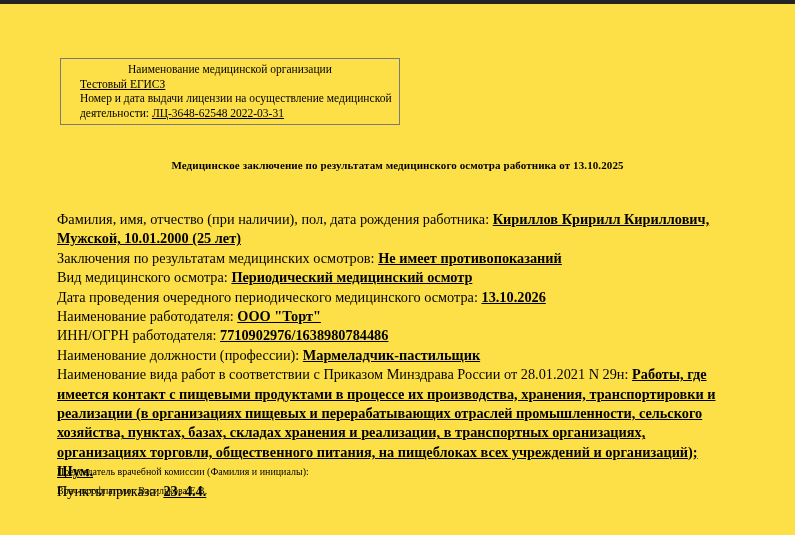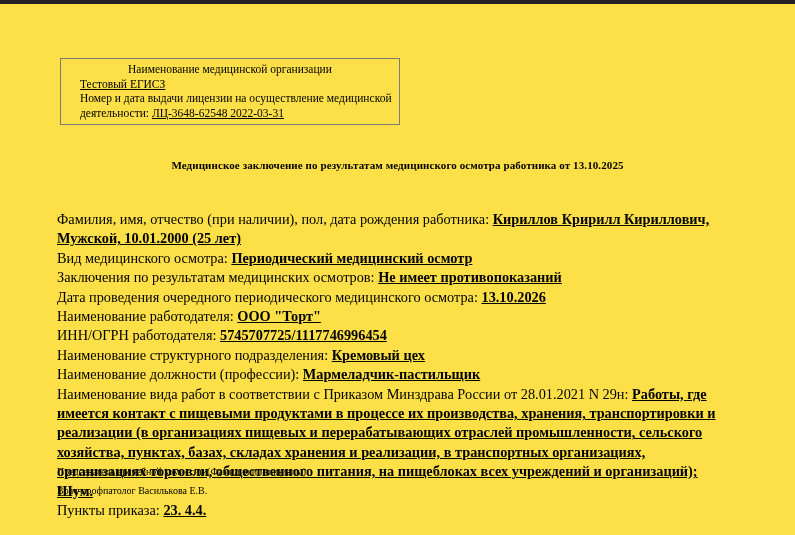--- a/index.html
+++ b/index.html
@@ -115,26 +115,25 @@
   <div class="org-box">
     <span class="org-title">Наименование медицинской организации</span>
     <span class="org-line"><span class="u">Тестовый ЕГИСЗ</span></span>
     <span class="org-line"><span>Номер и дата выдачи лицензии на осуществление медицинской деятельности: </span><span class="u">ЛЦ-3648-62548 2022-03-31</span></span>
   </div>
 
   <div class="doc-title">Медицинское заключение по результатам медицинского осмотра работника от 13.10.2025</div>
 
   <div class="fields">
       <span class="field"><span class="label">Фамилия, имя, отчество (при наличии), пол, дата рождения работника: </span><span class="value">Кириллов Кририлл Кириллович, Мужской, 10.01.2000 (25 лет)</span></span>
+      <span class="field"><span class="label">Заключения по результатам медицинских осмотров: </span><span class="value">Не имеет противопоказаний</span></span>
       <span class="field"><span class="label">Вид медицинского осмотра: </span><span class="value">Периодический медицинский осмотр</span></span>
-      <span class="field"><span class="label">Заключения по результатам медицинских осмотров: </span><span class="value">Не имеет противопоказаний</span></span>
       <span class="field"><span class="label">Дата проведения очередного периодического медицинского осмотра: </span><span class="value">13.10.2026</span></span>
       <span class="field"><span class="label">Наименование работодателя: </span><span class="value">ООО "Торт"</span></span>
-      <span class="field"><span class="label">ИНН/ОГРН работодателя: </span><span class="value">5745707725/1117746996454</span></span>
-      <span class="field"><span class="label">Наименование структурного подразделения: </span><span class="value">Кремовый цех</span></span>
+      <span class="field"><span class="label">ИНН/ОГРН работодателя: </span><span class="value">7710902976/1638980784486</span></span>
       <span class="field"><span class="label">Наименование должности (профессии): </span><span class="value">Мармеладчик-пастильщик</span></span>
       <span class="field"><span class="label">Наименование вида работ в соответствии с Приказом Минздрава России от 28.01.2021 N 29н: </span><span class="value">Работы, где имеется контакт с пищевыми продуктами в процессе их производства, хранения, транспортировки и реализации (в организациях пищевых и перерабатывающих отраслей промышленности, сельского хозяйства, пунктах, базах, складах хранения и реализации, в транспортных организациях, организациях торговли, общественного питания, на пищеблоках всех учреждений и организаций); Шум.</span></span>
       <span class="field"><span class="label">Пункты приказа: </span><span class="value">23. 4.4.</span></span>
     </div>
 
   <div class="signature">
     <span class="sig-line">Председатель врачебной комиссии (Фамилия и инициалы):</span>
     <span class="sig-line">Врач-профпатолог Василькова Е.В.</span>
   </div>
 

